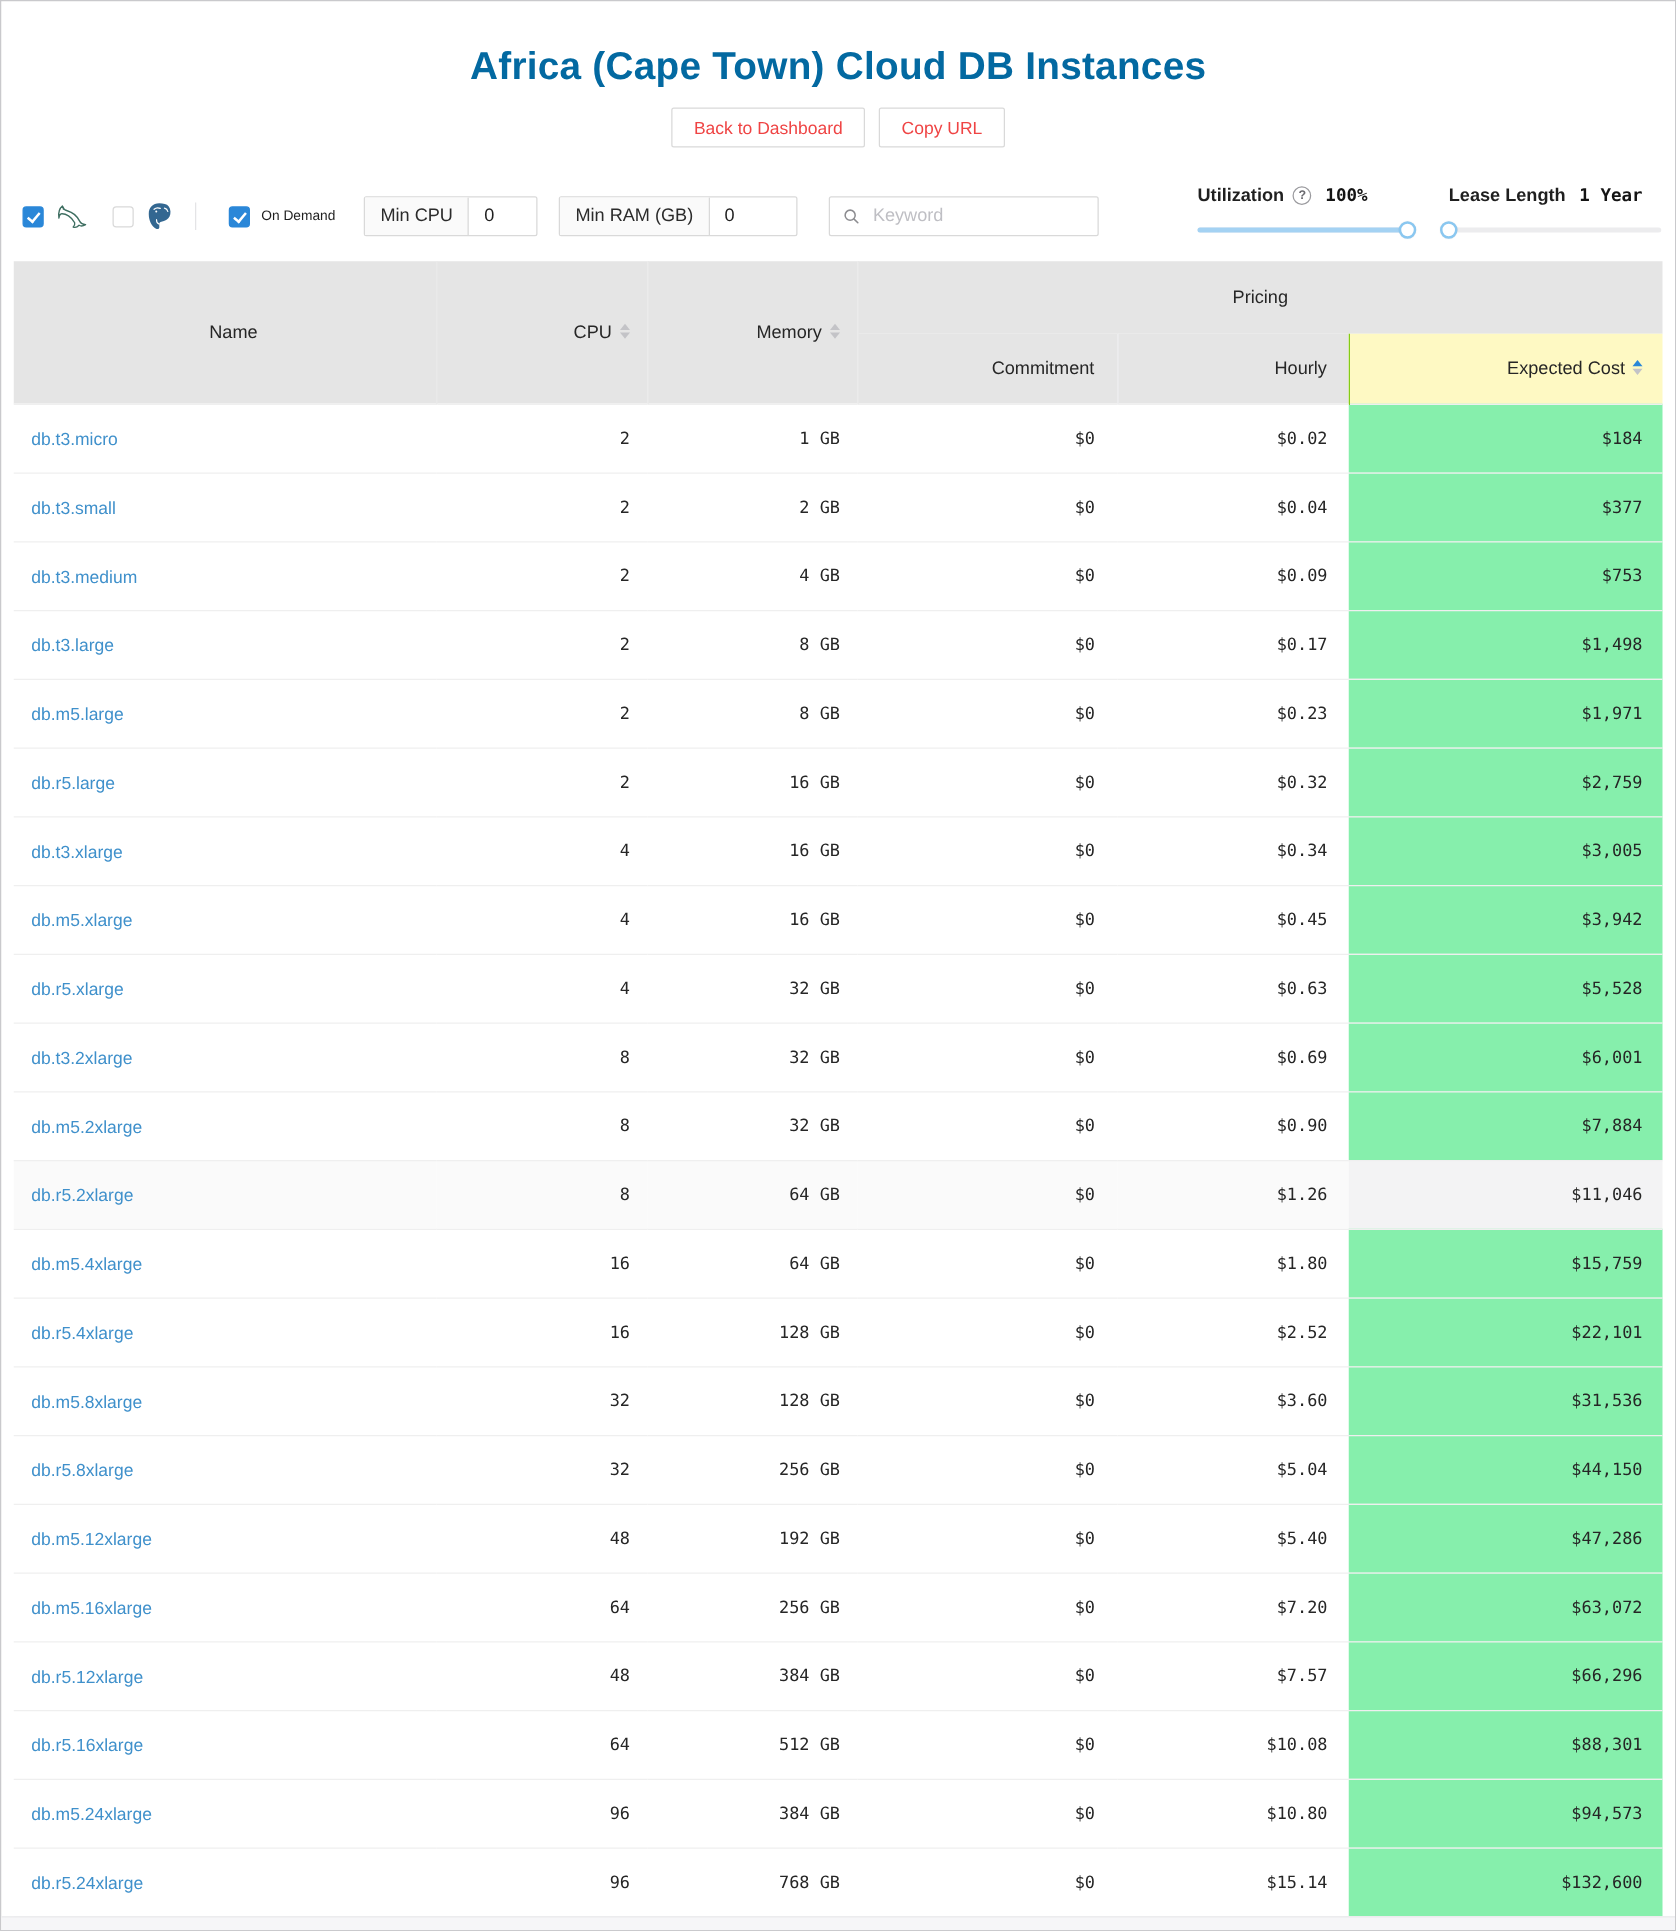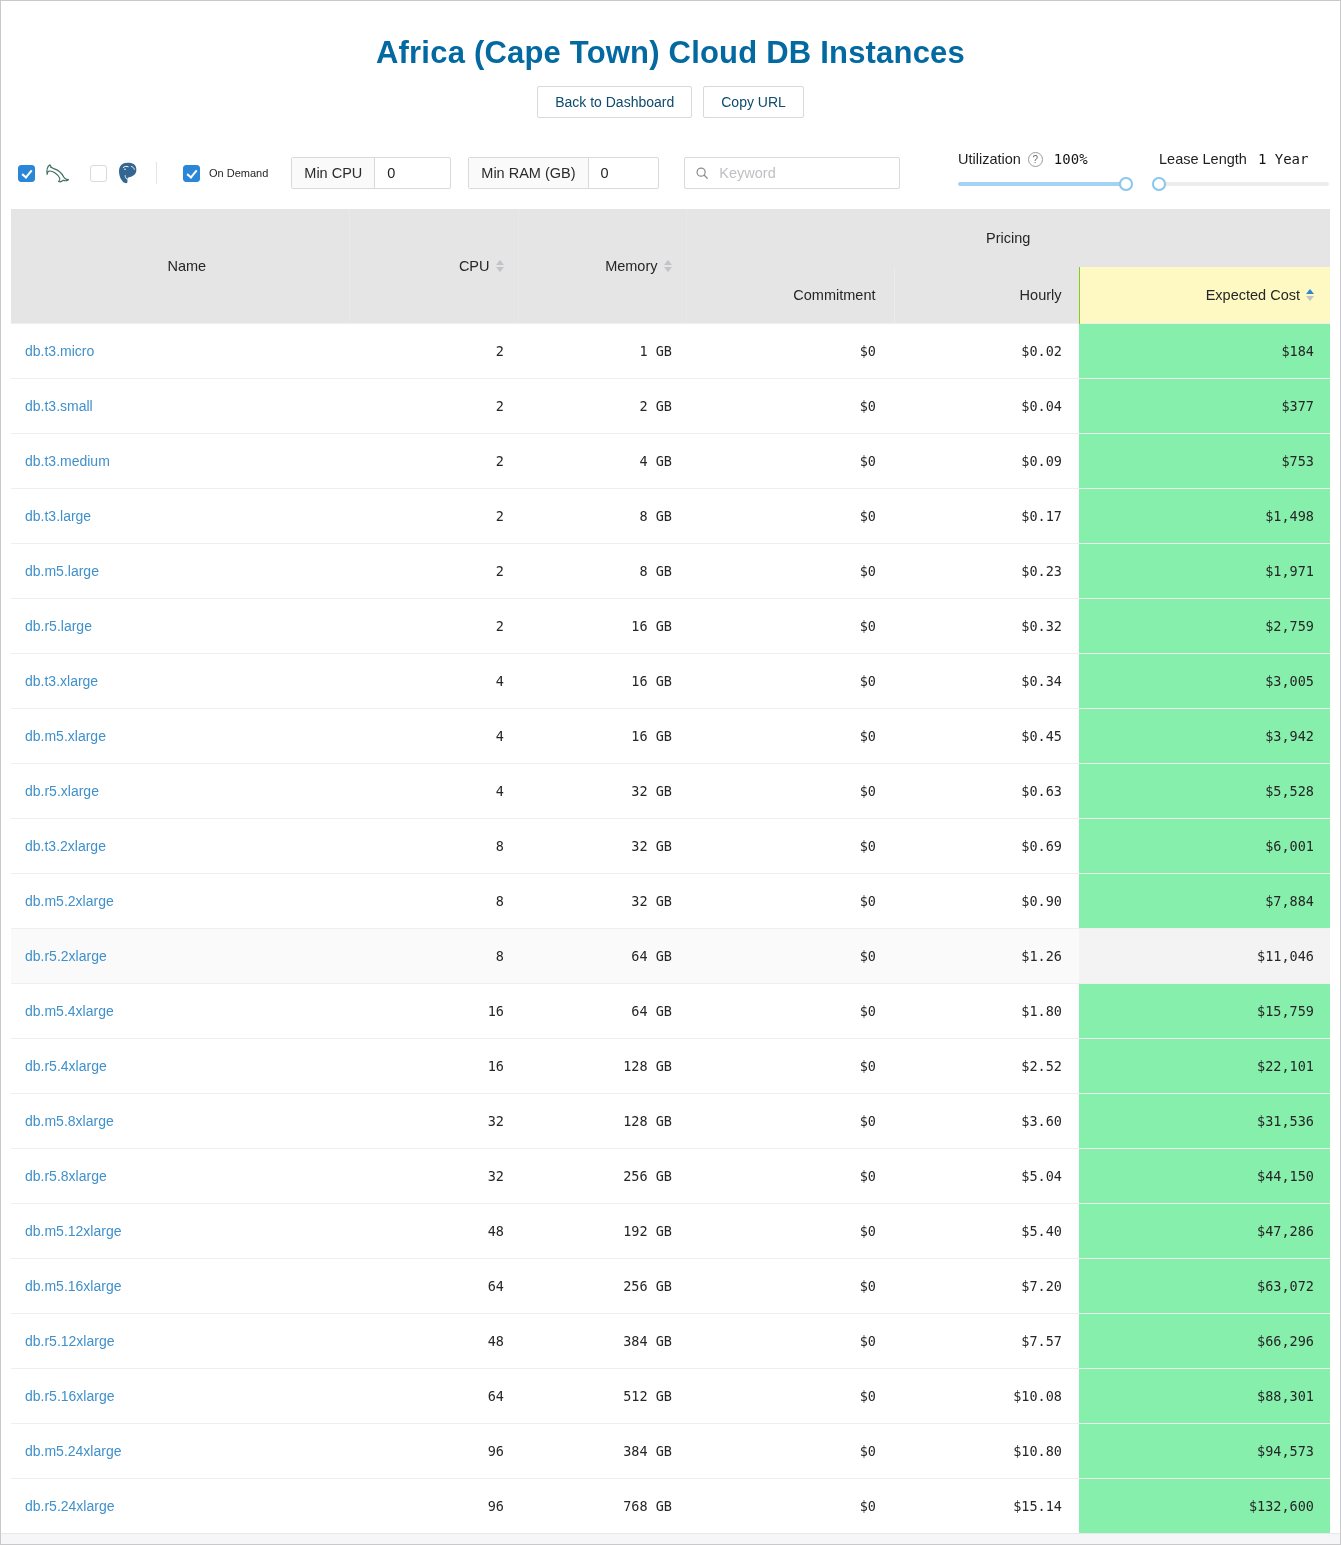--- a/index.html
+++ b/index.html
@@ -12,21 +12,21 @@
 
   
   .title {
     position:absolute; top:13px; left:0; right:0; text-align:center;
     font-size:31px; font-weight:700; color:#0369a1; letter-spacing:.2px;
   }
   .actions { position:absolute; top:85px; left:0; right:0; display:flex; justify-content:center; gap:11px; }
   .btn {
     height:32px; padding:0 17px; display:flex; align-items:center;
     background:#fff; border:1px solid #d9d9d9; border-radius:2px;
-    font-size:14px; color:#0c4a6e; cursor:pointer; white-space:nowrap;
+    font-size:14px; color:#ef4444; cursor:pointer; white-space:nowrap;
   }
 
   
   .filterbar { position:absolute; top:146px; left:17px; right:11px; height:52px; display:flex; align-items:center; }
   .engine { display:flex; align-items:center; gap:9px; }
   .checkbox {
     width:17px; height:17px; border:1px solid #d9d9d9; border-radius:3px; background:#fff; position:relative; flex:none;
   }
   .checkbox.checked { background:#2a87d8; border-color:#2a87d8; }
   .checkbox.checked::after {
@@ -49,21 +49,21 @@
     width:216px; height:32px; border:1px solid #d9d9d9; border-radius:2px;
     display:flex; align-items:center; padding:0 10px; gap:8px; background:#fff;
   }
   .search input {
     border:none; outline:none; flex:1; font-size:14.5px; min-width:0;
     font-family:"Liberation Sans","DejaVu Sans",sans-serif; color:#1f1f1f; background:transparent;
   }
   .search input::placeholder { color:#bfbfc4; }
 
   .slidergroup { display:flex; flex-direction:column; margin-top:-6px; }
-  .slider-head { display:flex; align-items:center; gap:7px; font-size:14.5px; color:#1f1f1f; height:20px; }
+  .slider-head { display:flex; align-items:flex-start; gap:7px; font-size:14.5px; color:#1f1f1f; height:20px;font-weight:bold; }
   .slider-val { font-family:"DejaVu Sans Mono","Liberation Mono",monospace; font-size:14px; color:#141414; margin-left:4px; }
   .helpicon {
     width:15px; height:15px; border:1px solid #9b9b9f; border-radius:50%; color:#6b6b70;
     font-size:10px; display:flex; align-items:center; justify-content:center; flex:none;
   }
   .slider { position:relative; height:14px; margin-top:8px; cursor:pointer; }
   .slider .track { position:absolute; left:0; right:0; top:5px; height:4px; background:#ececee; border-radius:2px; }
   .slider .fill  { position:absolute; left:0; top:5px; height:4px; background:#a4d2f3; border-radius:2px; }
   .slider .thumb {
     position:absolute; top:0; width:14px; height:14px; border-radius:50%;
@@ -149,21 +149,21 @@
       </span>
     </div>
 
     <div class="vdivider" style="margin-right:26px;"></div>
 
     <div class="engine" style="margin-right:23px;">
       <span class="checkbox checked"></span>
       <span class="cb-label" style="margin-left:0;">On Demand</span>
     </div>
 
-    <div class="inputgroup" style="width:160px; margin-right:17px;">
+    <div class="inputgroup" style="width:139px; margin-right:17px;">
       <span class="iglabel">Min CPU</span>
       <input value="0" style="">
     </div>
 
     <div class="inputgroup" style="width:191px; margin-right:25px;">
       <span class="iglabel">Min RAM (GB)</span>
       <input value="0" style="">
     </div>
 
     <div class="search">

